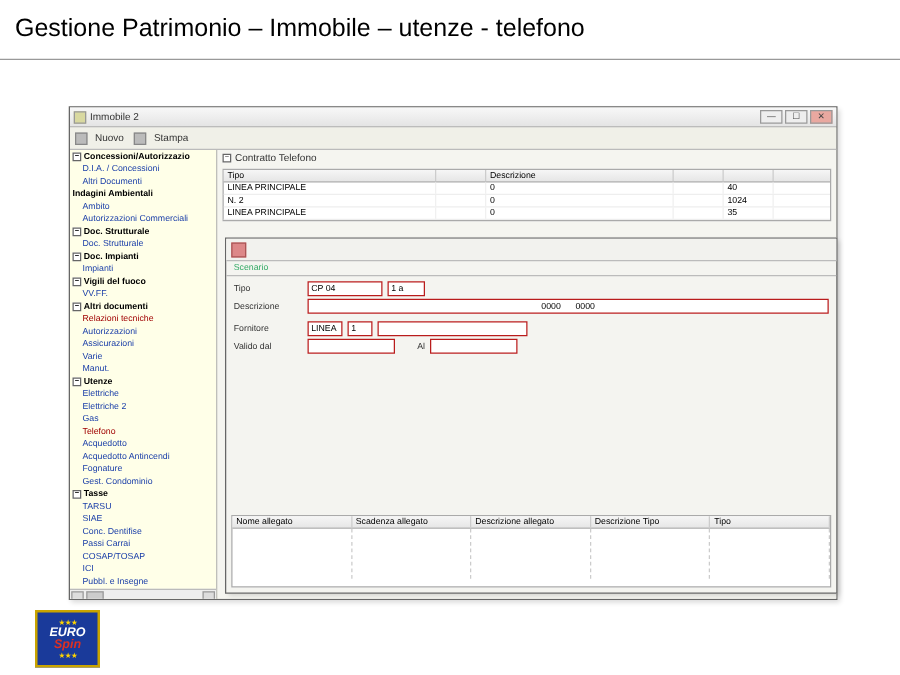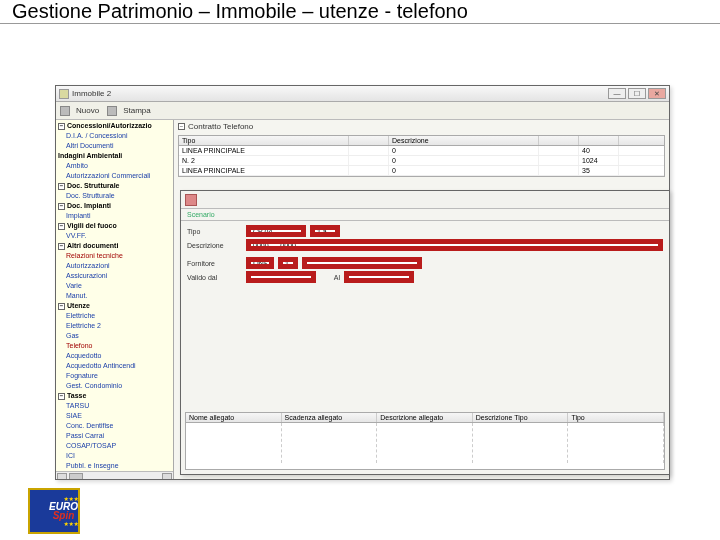--- a/index.html
+++ b/index.html
@@ -1,17 +1,17 @@
 <!DOCTYPE html>
 <html><head>
 <meta charset="utf-8">
 <style>
   * { box-sizing: border-box; margin: 0; padding: 0; font-family: Arial, sans-serif; }
   body { width: 720px; height: 540px; background: #fff; position: relative; overflow: hidden; }
-  .page-title { font-size: 20px; color: #000; padding: 0 12px; border-bottom: 1px solid #999; font-weight: normal; }
+  .page-title { font-size: 20px; color: #000; padding: 12px 12px; border-bottom: 1px solid #999; font-weight: normal; }
   .page-title span { color: #000; }
   .app-area { position: absolute; left: 55px; top: 85px; width: 625px; height: 395px; }
   .window { position: absolute; border: 1px solid #666; background: #f5f5f0; box-shadow: 2px 2px 4px rgba(0,0,0,0.15); }
   .window.main { left: 0; top: 0; width: 615px; height: 395px; }
   .titlebar { height: 16px; background: linear-gradient(#f8f8f8,#e4e4e4); border-bottom: 1px solid #aaa; display: flex; align-items: center; font-size: 8px; padding: 0 3px; }
   .titlebar .ticon { width: 10px; height: 10px; margin-right: 3px; background:#d9d9a0; border:1px solid #999; }
   .titlebar .ttext { flex:1; color:#333; }
   .winbtns { display:flex; gap:2px; }
   .winbtn { width:18px; height:11px; background:#eee; border:1px solid #999; font-size:7px; text-align:center; line-height:9px; color:#444; }
   .winbtn.close { background:#e9a8a0; }
@@ -39,35 +39,35 @@
   .grid .gr .gc { padding:1px 3px; border-right:1px solid #f0f0f0; }
   
   .window.dlg { left:125px; top:105px; width:490px; height:285px; background:#f4f4f0; }
   .dlg .titlebar { background:linear-gradient(#f9f9f9,#e8e8e8); }
   .dlg .dlgtool { height:18px; background:#f2f2ee; border-bottom:1px solid #bbb; display:flex; align-items:center; padding:2px 4px; gap:4px; }
   .dlg .dlgtool .ico { width:12px; height:12px; background:#d88; border:1px solid #a55; }
   .dlg .tab { font-size:7px; color:#3a6; padding:2px 6px; border-bottom:1px solid #bbb; }
   .dlg .form { padding:2px 6px; font-size:7px; }
   .dlg .frow { display:flex; align-items:center; gap:4px; margin:2px 0; }
   .dlg .lbl { width:55px; color:#333; }
-  .dlg .inp { background:#fff; border:5px solid #b91c1c; height:12px; font-size:7px; padding:0 2px; }
+  .dlg .inp { background:#fff; border:1px solid #b91c1c; height:12px; font-size:7px; padding:0 2px; }
   .dlg .attach-grid { position:absolute; left:4px; right:4px; bottom:4px; height:58px; border:1px solid #aaa; background:#fff; font-size:7px; }
   .dlg .attach-grid .gh { display:flex; background:linear-gradient(#f6f6f6,#e6e6e6); border-bottom:1px solid #aaa; }
   .dlg .attach-grid .gc { flex:1; padding:1px 3px; border-right:1px solid #ccc; }
   .dlg .attach-grid .body { height:40px; display:flex; }
   .dlg .attach-grid .body .col { flex:1; border-right:1px dashed #ccc; }
   
   .logos { position:absolute; left:28px; bottom:6px; right:20px; display:flex; justify-content:space-between; align-items:flex-end; }
   .tek { font-size:10px; color:#555; }
   .tek .big { font-size:22px; font-weight:bold; font-style:italic; }
   .tek .big .t { color:#1a4aa0; }
   .tek .big .ek { color:#444; }
   .tek .svc { color:#1a4aa0; font-size:12px; letter-spacing:1px; }
   .tek .sub { font-size:7px; letter-spacing:2px; color:#888; border-top:1px solid #bbb; margin-top:2px; padding-top:1px; }
-  .euro { width:52px; height:46px; background:#1a3a9a; border:2px solid #c9a400; display:flex; flex-direction:column; align-items:flex-end; justify-content:center; color:#fff; }
+  .euro { width:52px; height:46px; background:#1a3a9a; border:2px solid #c9a400; display:flex; flex-direction:column; align-items:center; justify-content:center; color:#fff; }
   .euro .stars { font-size:6px; color:#ffd400; letter-spacing:-1px; }
   .euro .txt { font-size:10px; font-weight:bold; font-style:italic; line-height:9px; text-align:center; }
   .euro .spin { color:#e03020; }
 </style>
 </head>
 <body>
 
 <div class="page-title">
   <span>Gestione Patrimonio – Immobile – utenze - telefono</span>
 </div>
@@ -183,21 +183,21 @@
     </div>
     <div class="tab">Scenario</div>
     <div class="form">
       <div class="frow">
         <div class="lbl">Tipo</div>
         <input class="inp" style="width: 60px;" value="CP 04">
         <input class="inp" style="width: 30px;" value="1 a">
       </div>
       <div class="frow">
         <div class="lbl">Descrizione</div>
-        <input class="inp" style="flex: 1 1 0%;" value="0000      0000">
+        <input class="inp" style="flex: 1 1 0%; text-align: center;" value="0000      0000">
       </div>
       <div class="frow" style="margin-top:6px">
         <div class="lbl">Fornitore</div>
         <input class="inp" style="width: 28px;" value="LINEA">
         <input class="inp" style="width: 20px;" value="1">
         <input class="inp" style="width: 120px;" value="">
       </div>
       <div class="frow">
         <div class="lbl">Valido dal</div>
         <input class="inp" style="width: 70px;">

